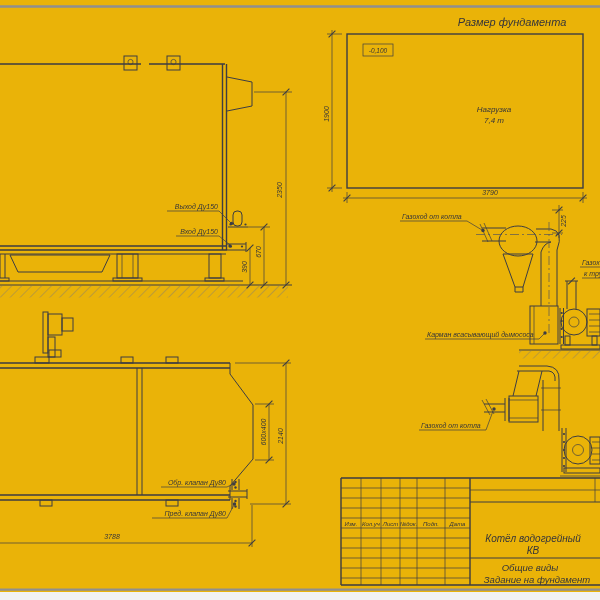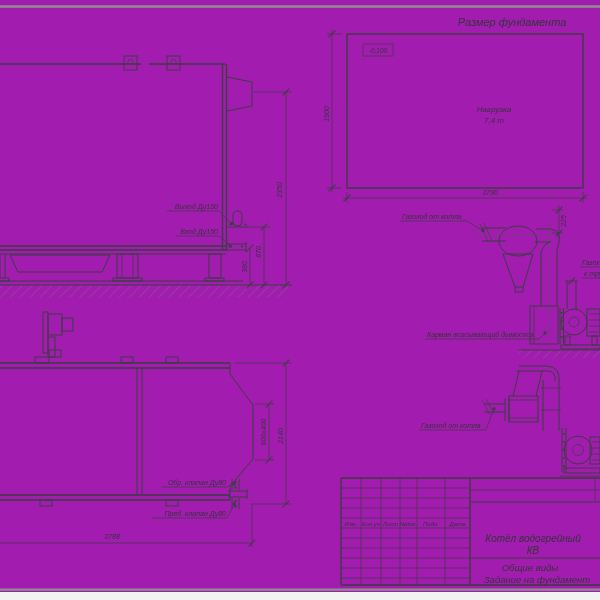--- a/index.html
+++ b/index.html
@@ -1,16 +1,16 @@
 <!DOCTYPE html>
 <html><head>
 <meta charset="utf-8">
 <style>
   html,body{margin:0;padding:0;background:#ffffff;}
-  #stage{position:relative;width:600px;height:600px;background:#a21caf;overflow:hidden;}
+  #stage{position:relative;width:600px;height:600px;background:#eab308;overflow:hidden;}
   svg{display:block;}
   .t{font-family:"Liberation Sans","DejaVu Sans",sans-serif;font-style:italic;fill:#35353a;}
   .ln{stroke:#3d3d42;fill:none;}
   .thick{stroke-width:1.4;}
   .med{stroke-width:1;}
   .thin{stroke-width:0.7;}
   .cl{stroke:#55555a;stroke-width:0.7;stroke-dasharray:9 3 2 3;fill:none;}
 </style>
 </head>
 <body>

